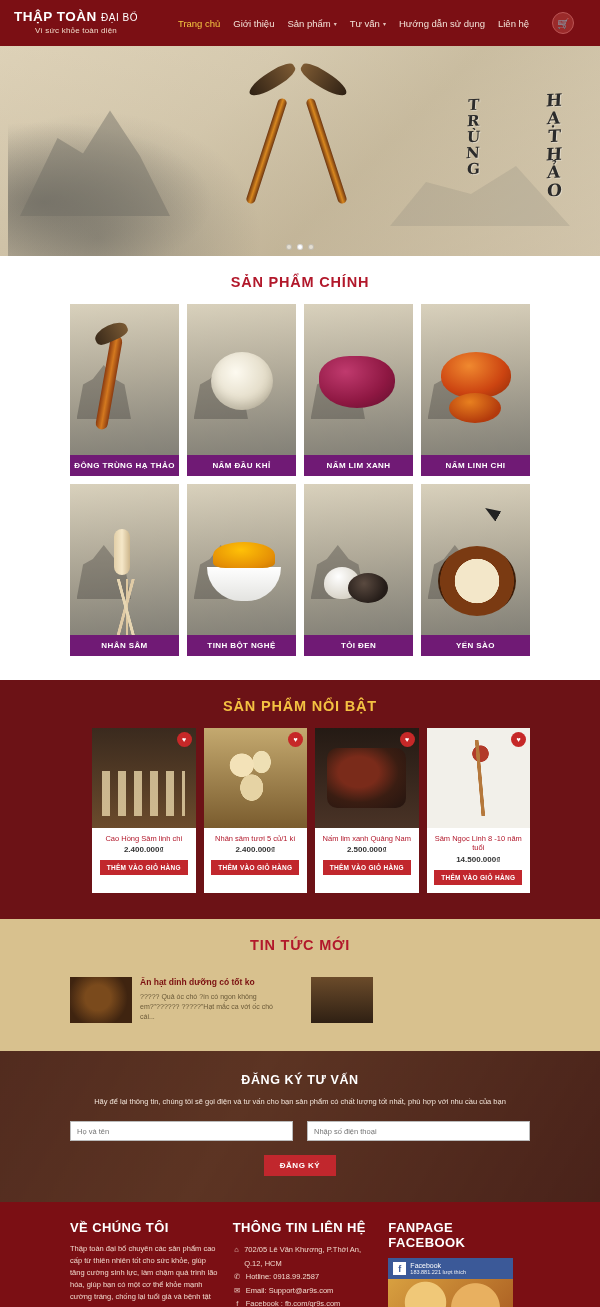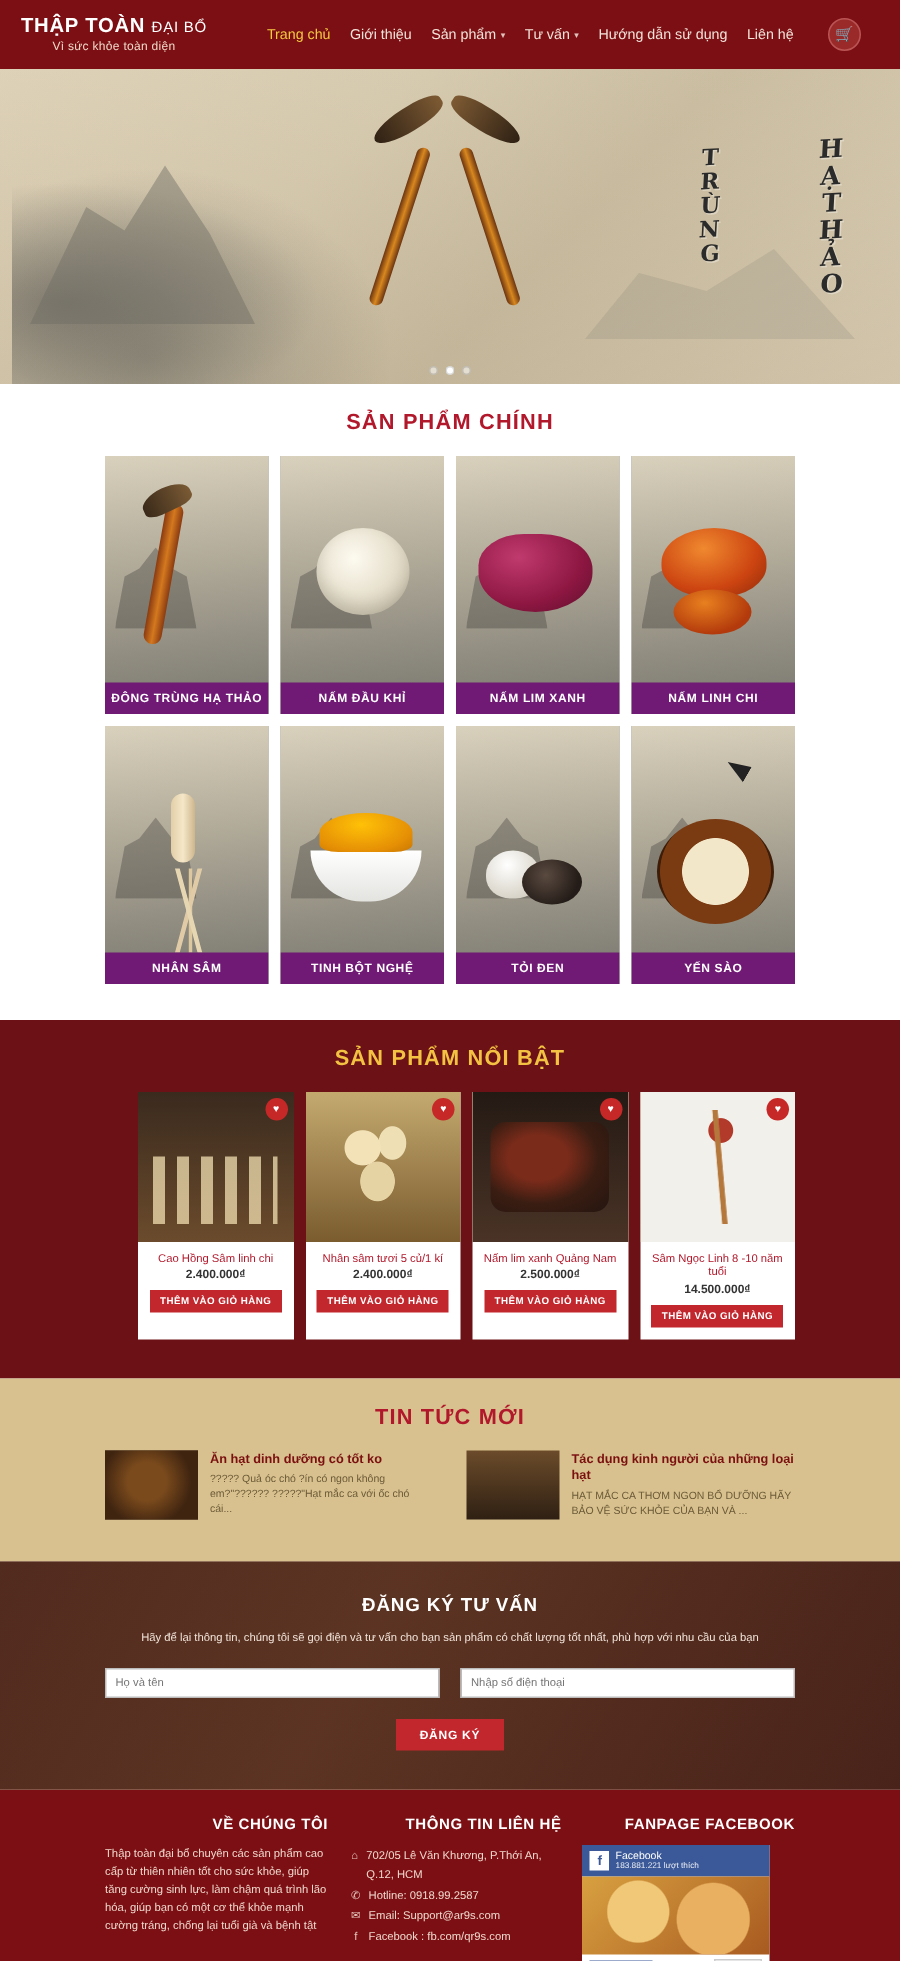--- a/index.html
+++ b/index.html
@@ -232,21 +232,21 @@
   .f-ngoc::after {
     content: ""; position: absolute; left: 30%; top: 12%; width: 44%; height: 76%;
     background:
       linear-gradient(85deg, transparent 45%, #b5783c 46% 52%, transparent 53%),
       radial-gradient(circle at 50% 18%, #b23a2a 0 12%, transparent 13%);
   }
 
   
   .news { background: #d8c18e; padding: 0 0 28px; }
   .news-wrap { padding: 0 70px; display: grid; grid-template-columns: 1fr 1fr; gap: 22px; }
-  .nitem { display: flex; gap: 8px; }
+  .nitem { display: flex; gap: 8px; margin-top: 10px; }
   .nthumb { width: 62px; height: 46px; flex: 0 0 62px; overflow: hidden; background: #8a6a3a; }
   .nthumb.a { background: radial-gradient(circle at 45% 45%, #7a4a1c 0 30%, #3f2410 70%), #2e1b0c; }
   .nthumb.b { background: linear-gradient(180deg,#6b4b2a,#2f2013); }
   .ntext .ntitle { color: #7b1010; font-size: 8.5px; font-weight: bold; line-height: 1.3; }
   .ntext .ndesc { color: #6b5a38; font-size: 7px; line-height: 1.45; margin-top: 4px; }
 
   
   .consult {
     position: relative;
     padding: 22px 0 26px;
@@ -263,21 +263,21 @@
     font-size: 7.5px; padding: 0 6px; font-family: "Liberation Sans", sans-serif;
   }
   .submit {
     margin-top: 14px; background: #c1272d; color: #fff; border: 0;
     font-size: 8px; font-weight: bold; letter-spacing: .5px; padding: 6px 16px; cursor: pointer;
   }
 
   
   .footer { background: #7b0f14; color: #f0ddd2; padding: 18px 0 0; }
   .fwrap { padding: 0 70px; display: grid; grid-template-columns: 1.05fr 1fr 1fr; gap: 14px; }
-  .fh { color: #fff; font-size: 10px; font-weight: bold; letter-spacing: .4px; margin-bottom: 8px; text-align: right; }
+  .fh { color: #fff; font-size: 13px; font-weight: bold; letter-spacing: .4px; margin-bottom: 8px; }
   .fp { font-size: 7.5px; line-height: 1.6; color: #f0d8cc; }
   .fli { font-size: 7.5px; line-height: 1.8; color: #f0d8cc; display: flex; gap: 4px; }
   .fli .ic { width: 9px; text-align: center; opacity: .9; }
   .fb-box { background: #fff; width: 125px; }
   .fb-top {
     background: #3b5998; color: #fff; display: flex; align-items: center; gap: 4px;
     padding: 4px 5px; font-size: 7px;
   }
   .fb-logo { width: 13px; height: 13px; background: #fff; color: #3b5998; font-weight: bold;
              font-size: 9px; display: flex; align-items: center; justify-content: center; }
@@ -504,24 +504,20 @@
     <div class="news-wrap">
       <div class="nitem">
         <div class="nthumb a"></div>
         <div class="ntext">
           <div class="ntitle">Ăn hạt dinh dưỡng có tốt ko</div>
           <div class="ndesc">????? Quả óc chó ?ín có ngon không em?"?????? ?????"Hạt mắc ca với ốc chó cái...</div>
         </div>
       </div>
       <div class="nitem">
         <div class="nthumb b"></div>
-        <div class="ntext">
-          <div class="ntitle">Tác dụng kinh người của những loại hạt</div>
-          <div class="ndesc">HẠT MẮC CA THƠM NGON BỔ DƯỠNG HÃY BẢO VỆ SỨC KHỎE CỦA BẠN VÀ ...</div>
-        </div>
       </div>
     </div>
   </div>
 
   <div class="consult">
     <h3>ĐĂNG KÝ TƯ VẤN</h3>
     <p>Hãy để lại thông tin, chúng tôi sẽ gọi điện và tư vấn cho bạn sản phẩm có chất lượng tốt nhất, phù hợp với nhu cầu của bạn</p>
     <div class="frow">
       <input type="text" placeholder="Họ và tên" style="">
       <input type="text" placeholder="Nhập số điện thoại" style="">

